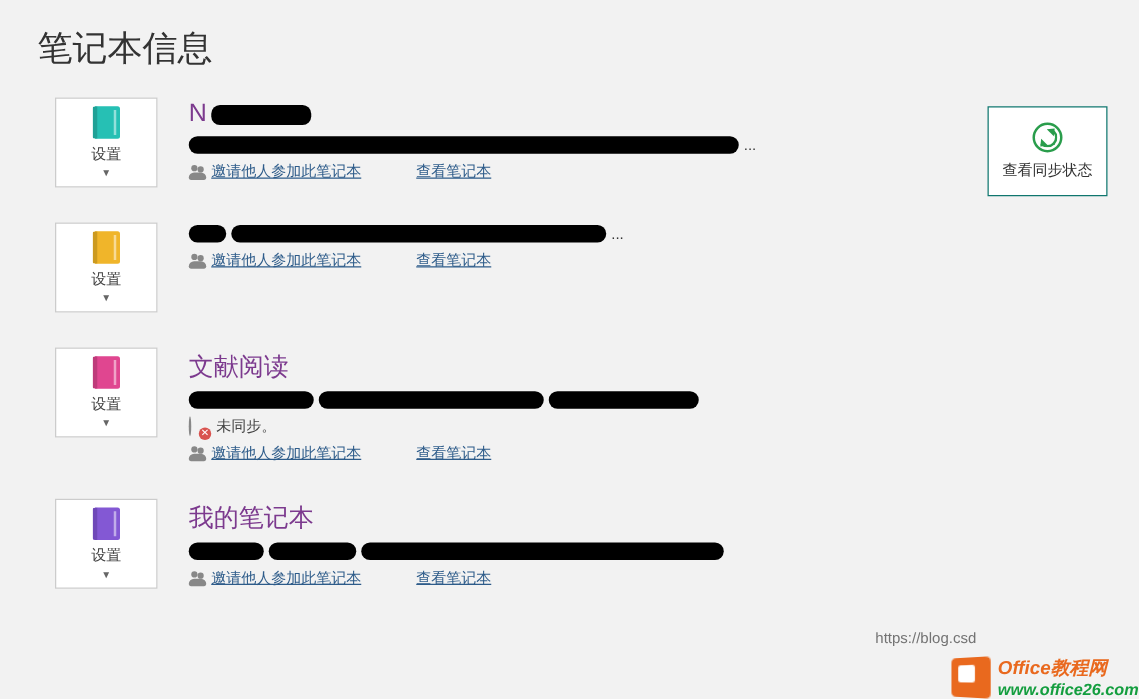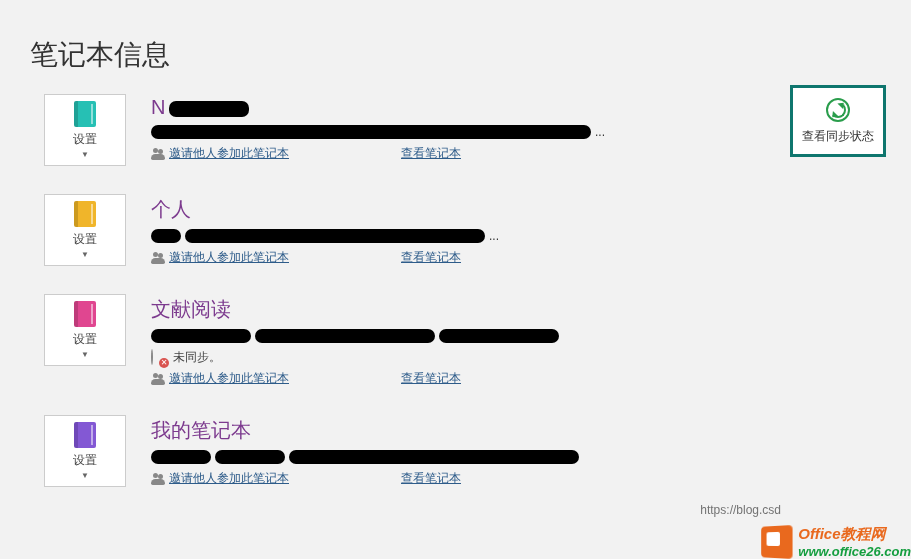--- a/index.html
+++ b/index.html
@@ -8,34 +8,34 @@
       background: #f2f2f2;
       width: 911px;
       height: 559px;
       position: relative;
       overflow: hidden;
     }
     .page-title {
       font-size: 28px;
       font-weight: 300;
       color: #333;
-      padding: 36px 0 20px 30px;
+      padding: 20px 0 20px 30px;
     }
     .actions {
       position: absolute;
       top: 85px;
       right: 25px;
       display: flex;
       gap: 12px;
     }
     .action-btn {
       width: 96px;
       height: 72px;
       background: #fff;
-      border: 3px solid #0f766e;
+      border: 1px solid #0f766e;
       display: flex;
       flex-direction: column;
       align-items: center;
       justify-content: center;
       gap: 6px;
       cursor: pointer;
       font-size: 12px;
       color: #333;
     }
     .sync-icon {
@@ -187,21 +187,21 @@
       background: #d9534f;
       border-radius: 50%;
       color: #fff;
       font-size: 8px;
       line-height: 10px;
       text-align: center;
     }
     .link-line {
       display: flex;
       align-items: center;
-      gap: 112px;
+      gap: 44px;
     }
     .invite {
       display: flex;
       align-items: center;
       gap: 4px;
     }
     .people-icon {
       width: 14px; height: 12px;
       position: relative;
     }
@@ -304,21 +304,20 @@
     </div>
   </div>
 
   <div class="nb-row">
     <div class="settings-card">
       <div class="nb-icon yellow"></div>
       <span class="settings-label">设置</span>
       <span class="chevron">▼</span>
     </div>
     <div class="nb-info">
-      <div class="nb-name">个人</div>
       <div class="path-line">
         <span class="redact" style="width:30px"></span>
         <span class="redact" style="width:300px"></span>
         <span>...</span>
       </div>
       <div class="link-line">
         <span class="invite">
           <span class="people-icon">
               <span class="body"></span>
             </span>

